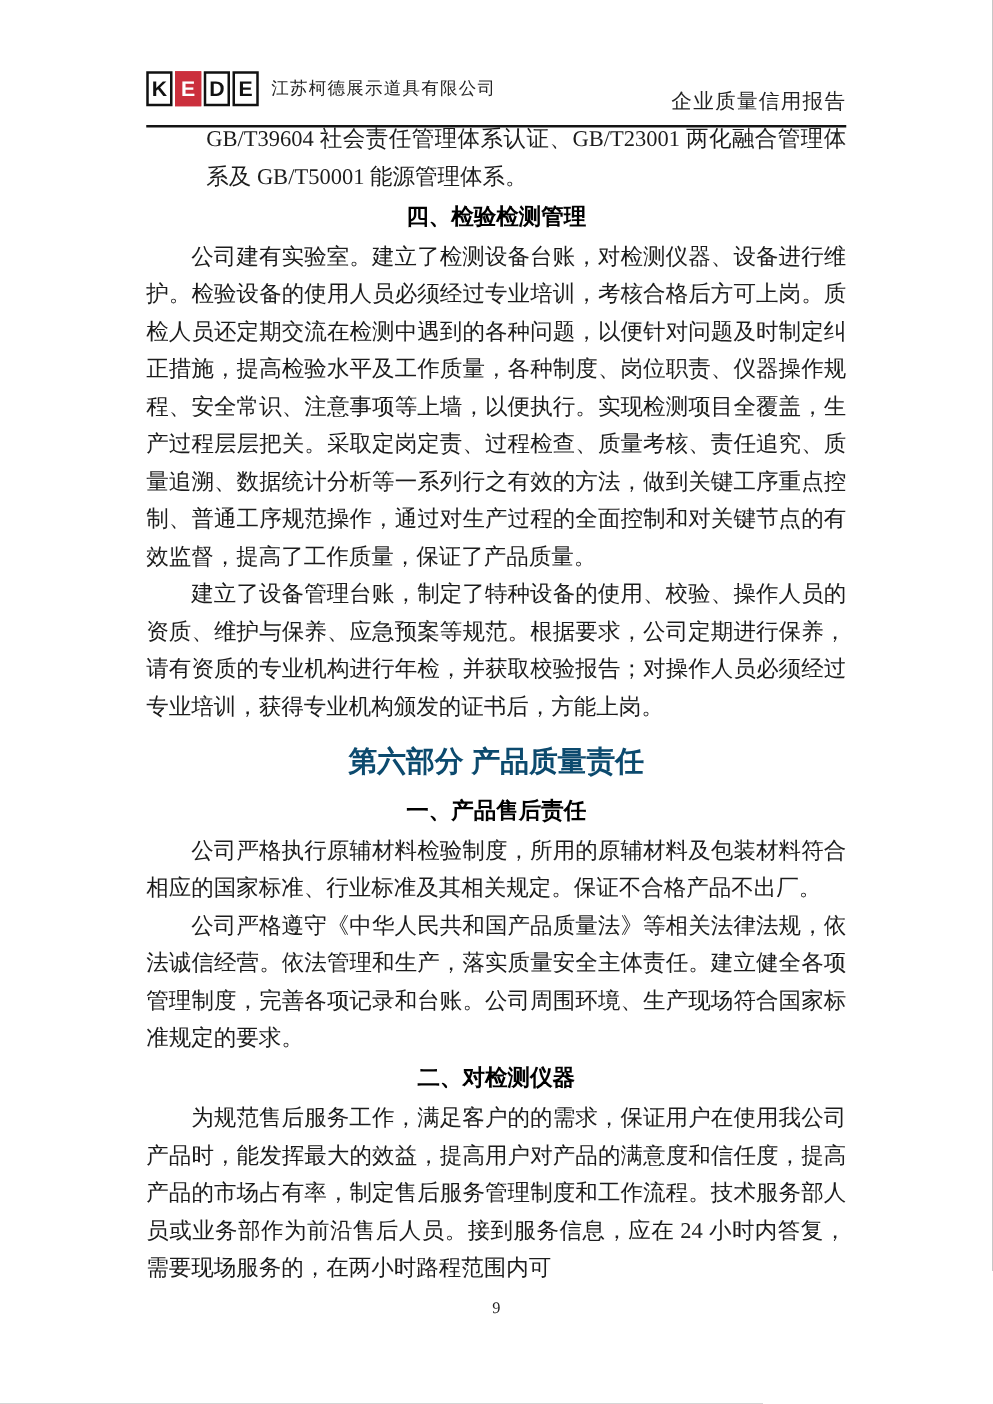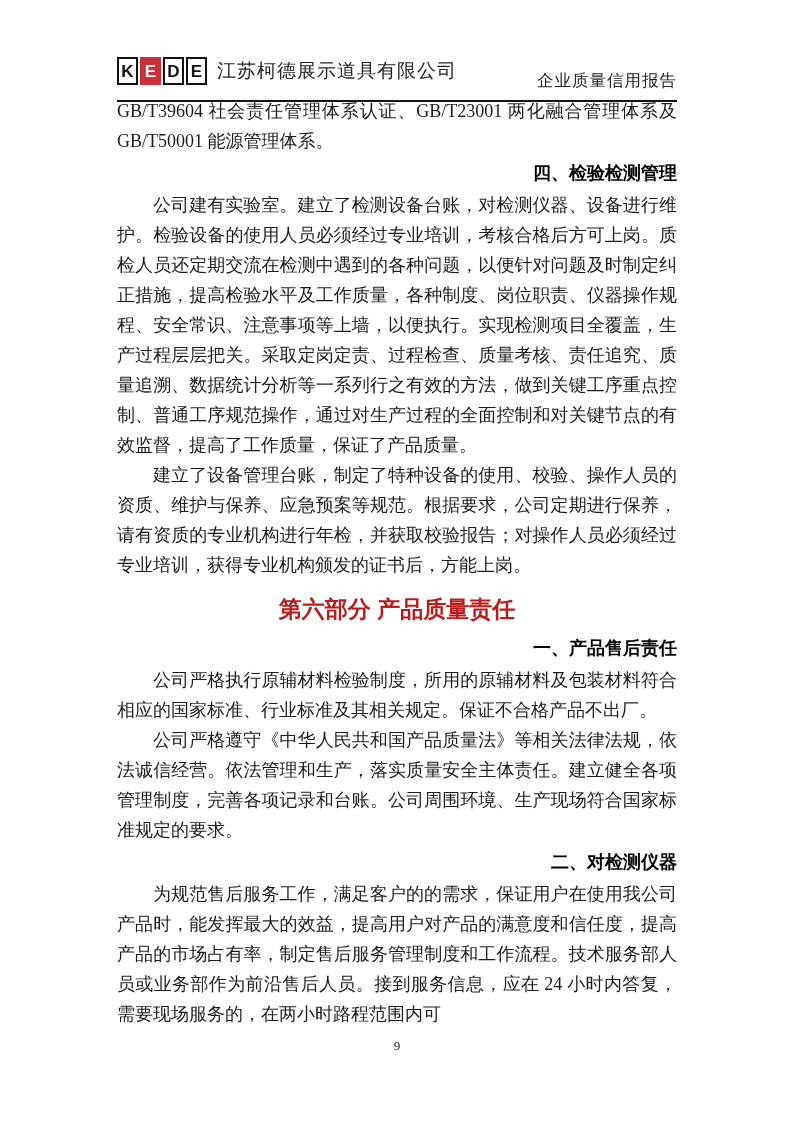--- a/index.html
+++ b/index.html
@@ -46,21 +46,21 @@
     font-weight: 900;
     font-size: 17px;
     line-height: 1;
   }
   .logo .lbox.accent {
     border-color: var(--accent, #cb2f3c);
     background: var(--accent, #cb2f3c);
     color: #ffffff;
   }
   .company-name {
-    font-size: 19px;
+    font-size: 14px;
     letter-spacing: 1px;
     color: #242424;
   }
   .report-title {
     margin-left: auto;
     font-size: 16.5px;
     letter-spacing: 1px;
     color: #242424;
     margin-top: 20px;
   }
@@ -75,37 +75,38 @@
     text-align: justify;
   }
   .body-text p {
     margin: 0;
   }
   p.para {
     text-indent: 2em;
   }
   p.para-cont {
     text-indent: 0;
+    margin-left: 48px;
   }
   h3.section-heading {
     margin: 1px 0 1px 0;
     font-family: "Liberation Sans", "DejaVu Sans", sans-serif;
     font-size: 18px;
     font-weight: 700;
     line-height: 32px;
     color: #000;
-    text-align: right;
+    text-align: center;
   }
   h2.chapter-title {
     margin: 12px 0 6px 0;
     font-family: "Liberation Sans", "DejaVu Sans", sans-serif;
     font-size: 23px;
     font-weight: 700;
     line-height: 34px;
-    color: #b91c1c;
+    color: #0c4a6e;
     text-align: center;
   }
   
   .footer {
     position: absolute;
     left: 0;
     top: 1038px;
     width: 100%;
     text-align: center;
     font-size: 13px;

